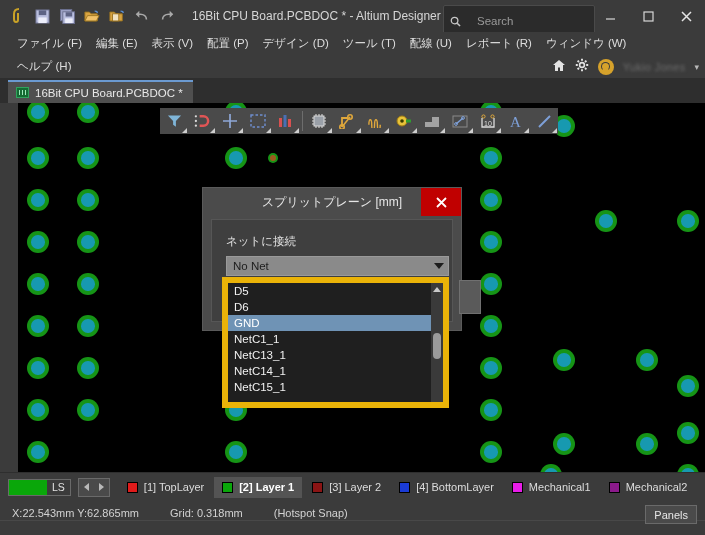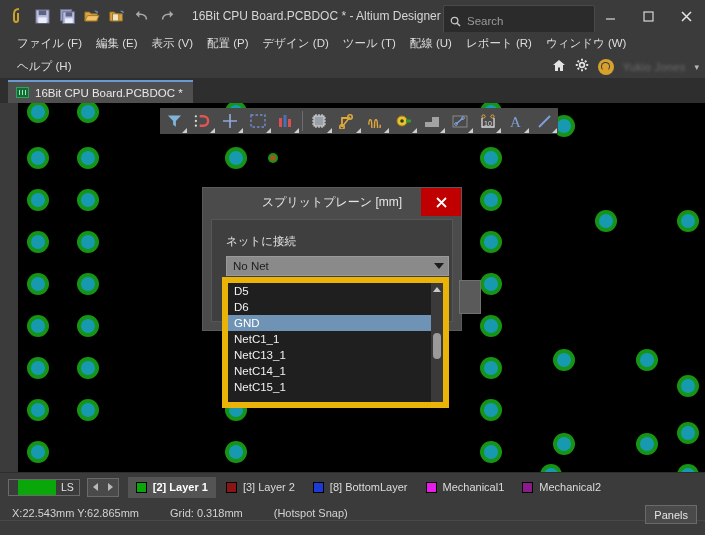--- a/index.html
+++ b/index.html
@@ -22,21 +22,21 @@
   .tb-ico {
     width: 22px; height: 22px;
     display: flex; align-items: center; justify-content: center;
   }
   .tb-title {
     color: #d6d6d6; font-size: 12px; margin-left: 14px; white-space: nowrap;
   }
   .searchbox {
     position: absolute; left: 443px; top: 5px; width: 152px; height: 22px;
     background: #2b2b2b; border: 1px solid #4a4a4a; border-radius: 2px;
-    display: flex; align-items: center; padding: 15px 6px; gap: 6px;
+    display: flex; align-items: center; padding: 15px 6px; gap: 16px;
   }
   .searchbox .ph { color: #9a9a9a; font-size: 11.5px; }
   .wbtns { position: absolute; right: 0; top: 0; height: 32px; display: flex; }
   .wbtn {
     width: 38px; height: 32px; display: flex; align-items: center;
     justify-content: center; color: #d8d8d8; font-size: 13px;
   }
 
   
   .menubar {
@@ -191,21 +191,21 @@
   .tri-up { border-left: 4px solid transparent; border-right: 4px solid transparent; border-bottom: 5px solid #c9c9c9; }
   .tri-dn { border-left: 4px solid transparent; border-right: 4px solid transparent; border-top: 5px solid #c9c9c9; }
 
   
   .layerbar {
     position: absolute; left: 0; top: 473px; width: 705px; height: 28px;
     background: #3b3b3b; display: flex; align-items: center; padding-left: 8px;
   }
   .ls-box {
     display: flex; align-items: center; height: 17px;
-    border: 1px solid #6a6a6a; margin-right: 7px; padding-left: 9px;
+    border: 1px solid #6a6a6a; margin-right: 7px;
   }
   .ls-box .sw { width: 38px; height: 15px; background: #0aa70a; }
   .ls-box .lbl { color: #e2e2e2; font-size: 10.5px; padding: 0 5px; }
   .navbtns { display: flex; border: 1px solid #6a6a6a; margin-right: 9px; }
   .navbtn {
     width: 15px; height: 17px; background: #4a4a4a;
     display: flex; align-items: center; justify-content: center;
   }
   .tri-l { border-top: 4px solid transparent; border-bottom: 4px solid transparent; border-right: 5px solid #b9b9b9; }
   .tri-r { border-top: 4px solid transparent; border-bottom: 4px solid transparent; border-left: 5px solid #b9b9b9; }
@@ -681,31 +681,35 @@
     </div>
     <div class="navbtns">
       <div class="navbtn">
           <span class="tri-l"></span>
         </div>
       <div class="navbtn">
           <span class="tri-r"></span>
         </div>
     </div>
     <div id="layer-tabs" style="display:flex;align-items:center">
+        <div class="layertab">
+          <span class="sq" style="background: rgb(224, 27, 27);"></span>
+          <span>[1] TopLayer</span>
+        </div>
         <div class="layertab active">
           <span class="sq" style="background: rgb(10, 167, 10);"></span>
           <span>[2] Layer 1</span>
         </div>
         <div class="layertab">
           <span class="sq" style="background: rgb(139, 20, 20);"></span>
           <span>[3] Layer 2</span>
         </div>
         <div class="layertab">
           <span class="sq" style="background: rgb(26, 59, 214);"></span>
-          <span>[8] BottomLayer</span>
+          <span>[4] BottomLayer</span>
         </div>
         <div class="layertab">
           <span class="sq" style="background: rgb(232, 28, 232);"></span>
           <span>Mechanical1</span>
         </div>
         <div class="layertab">
           <span class="sq" style="background: rgb(139, 26, 139);"></span>
           <span>Mechanical2</span>
         </div>
         <div class="layertab"></div>

